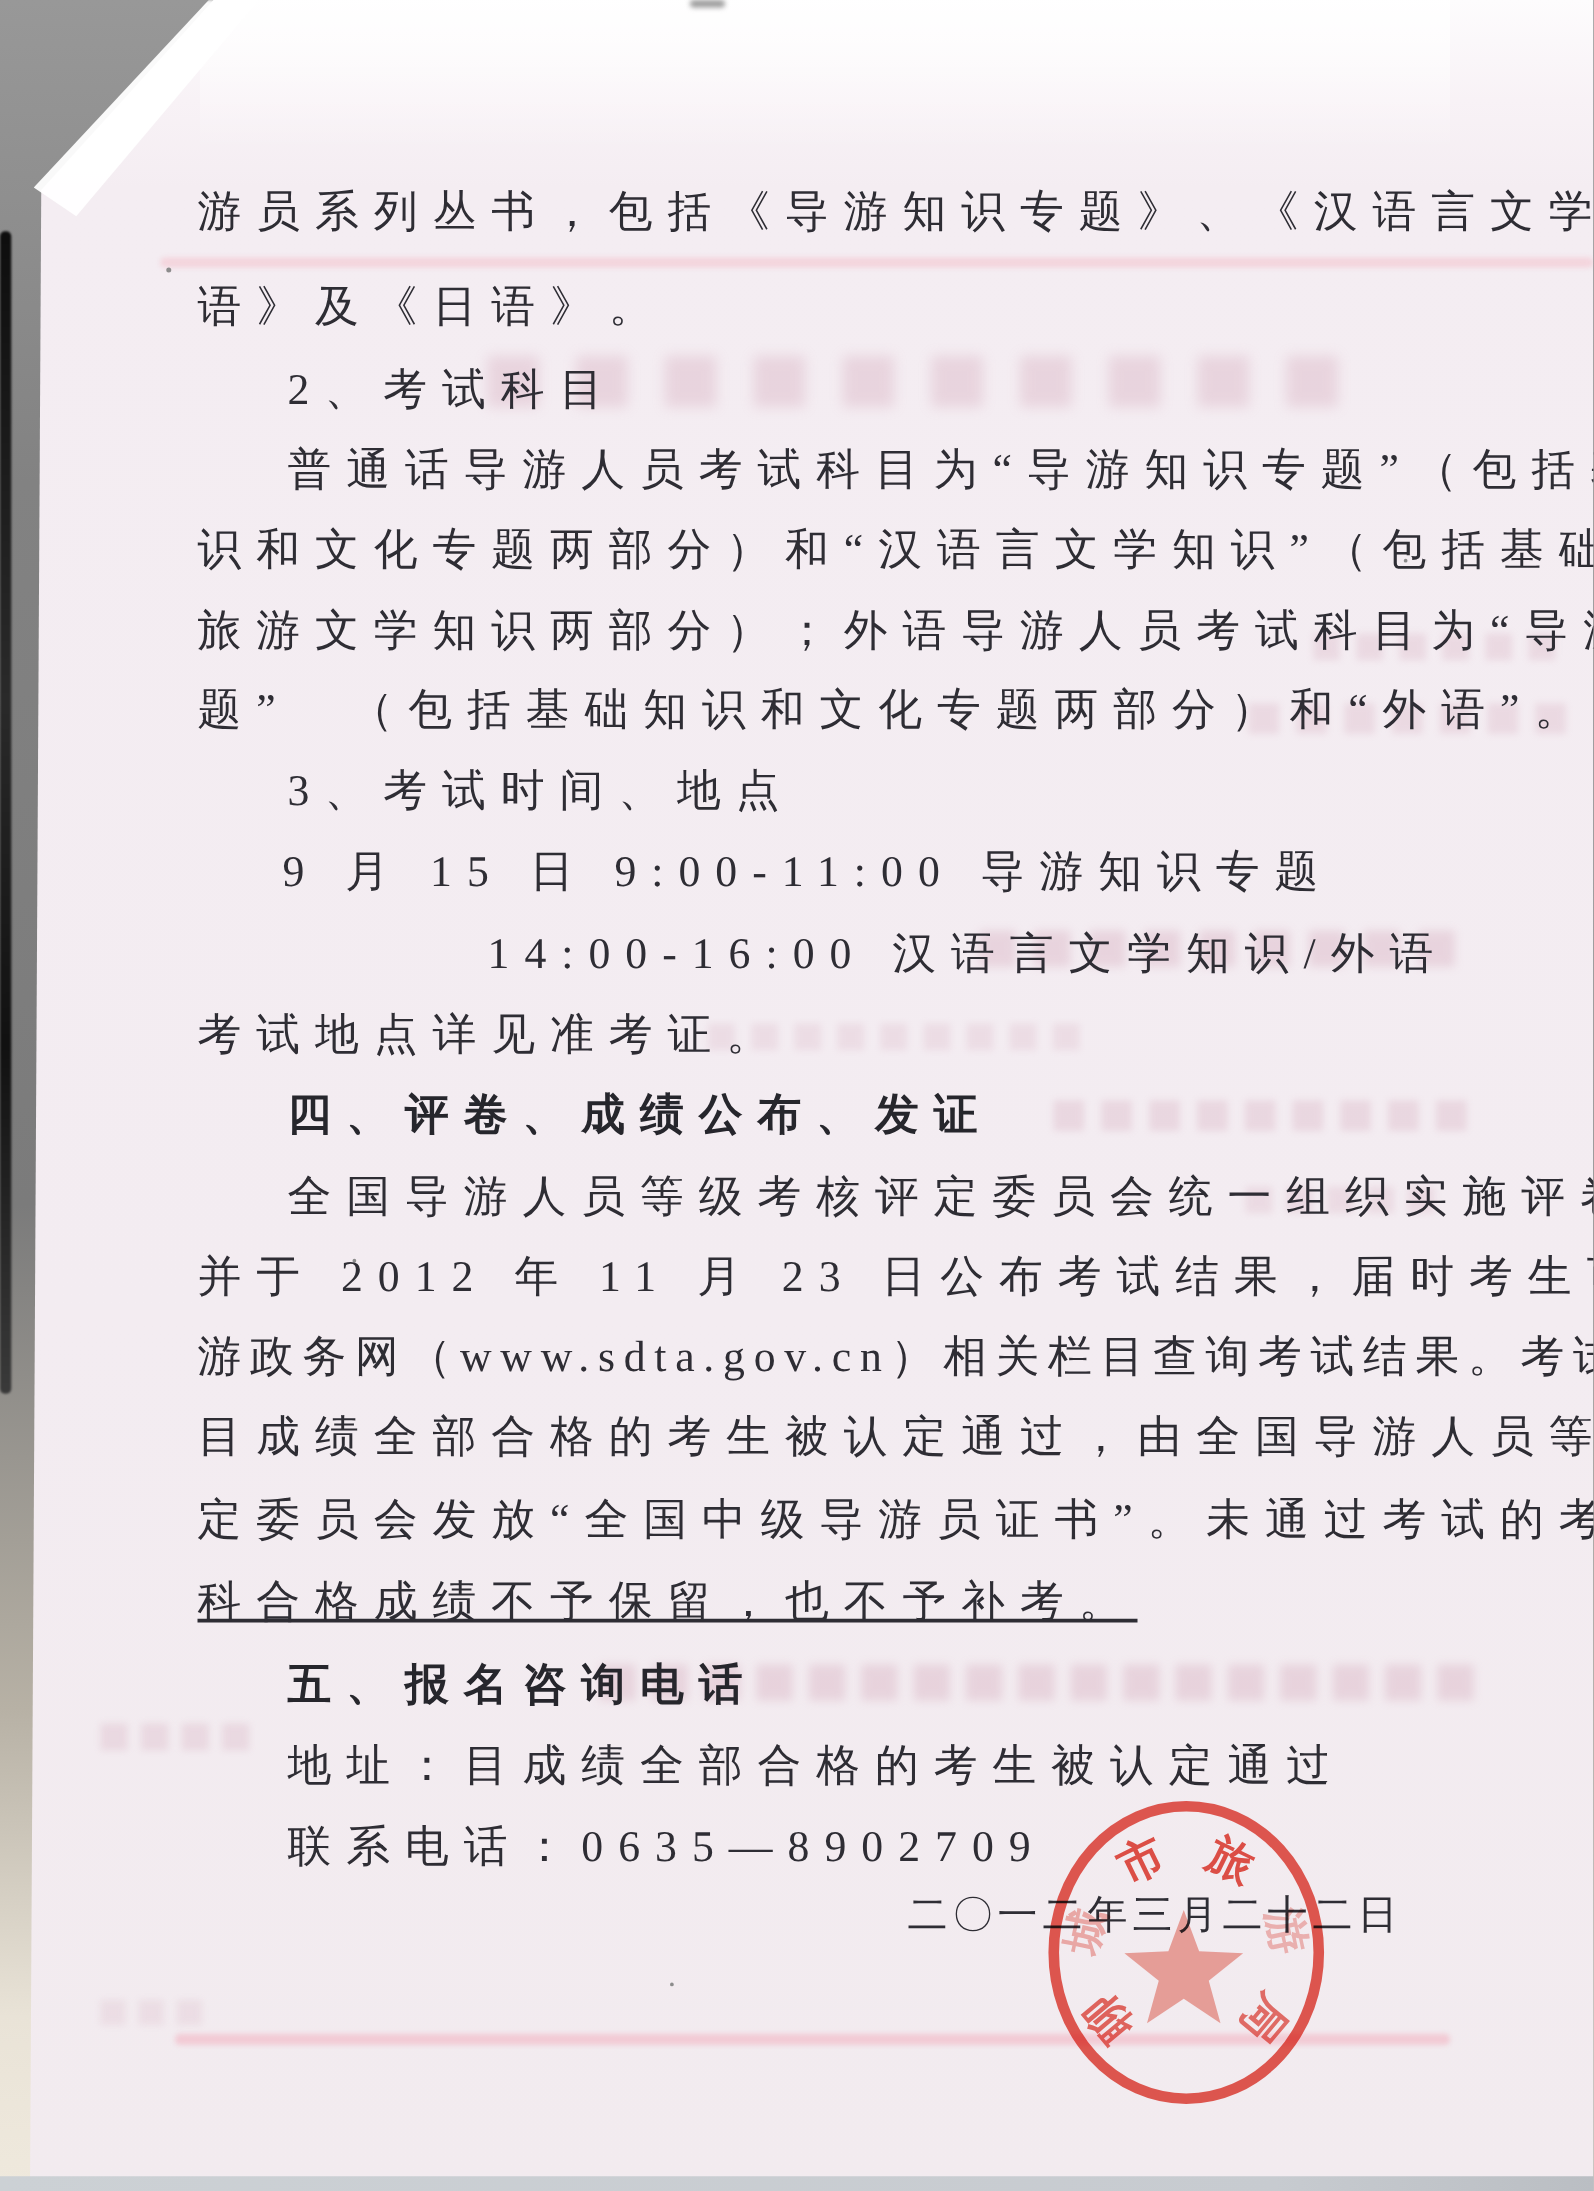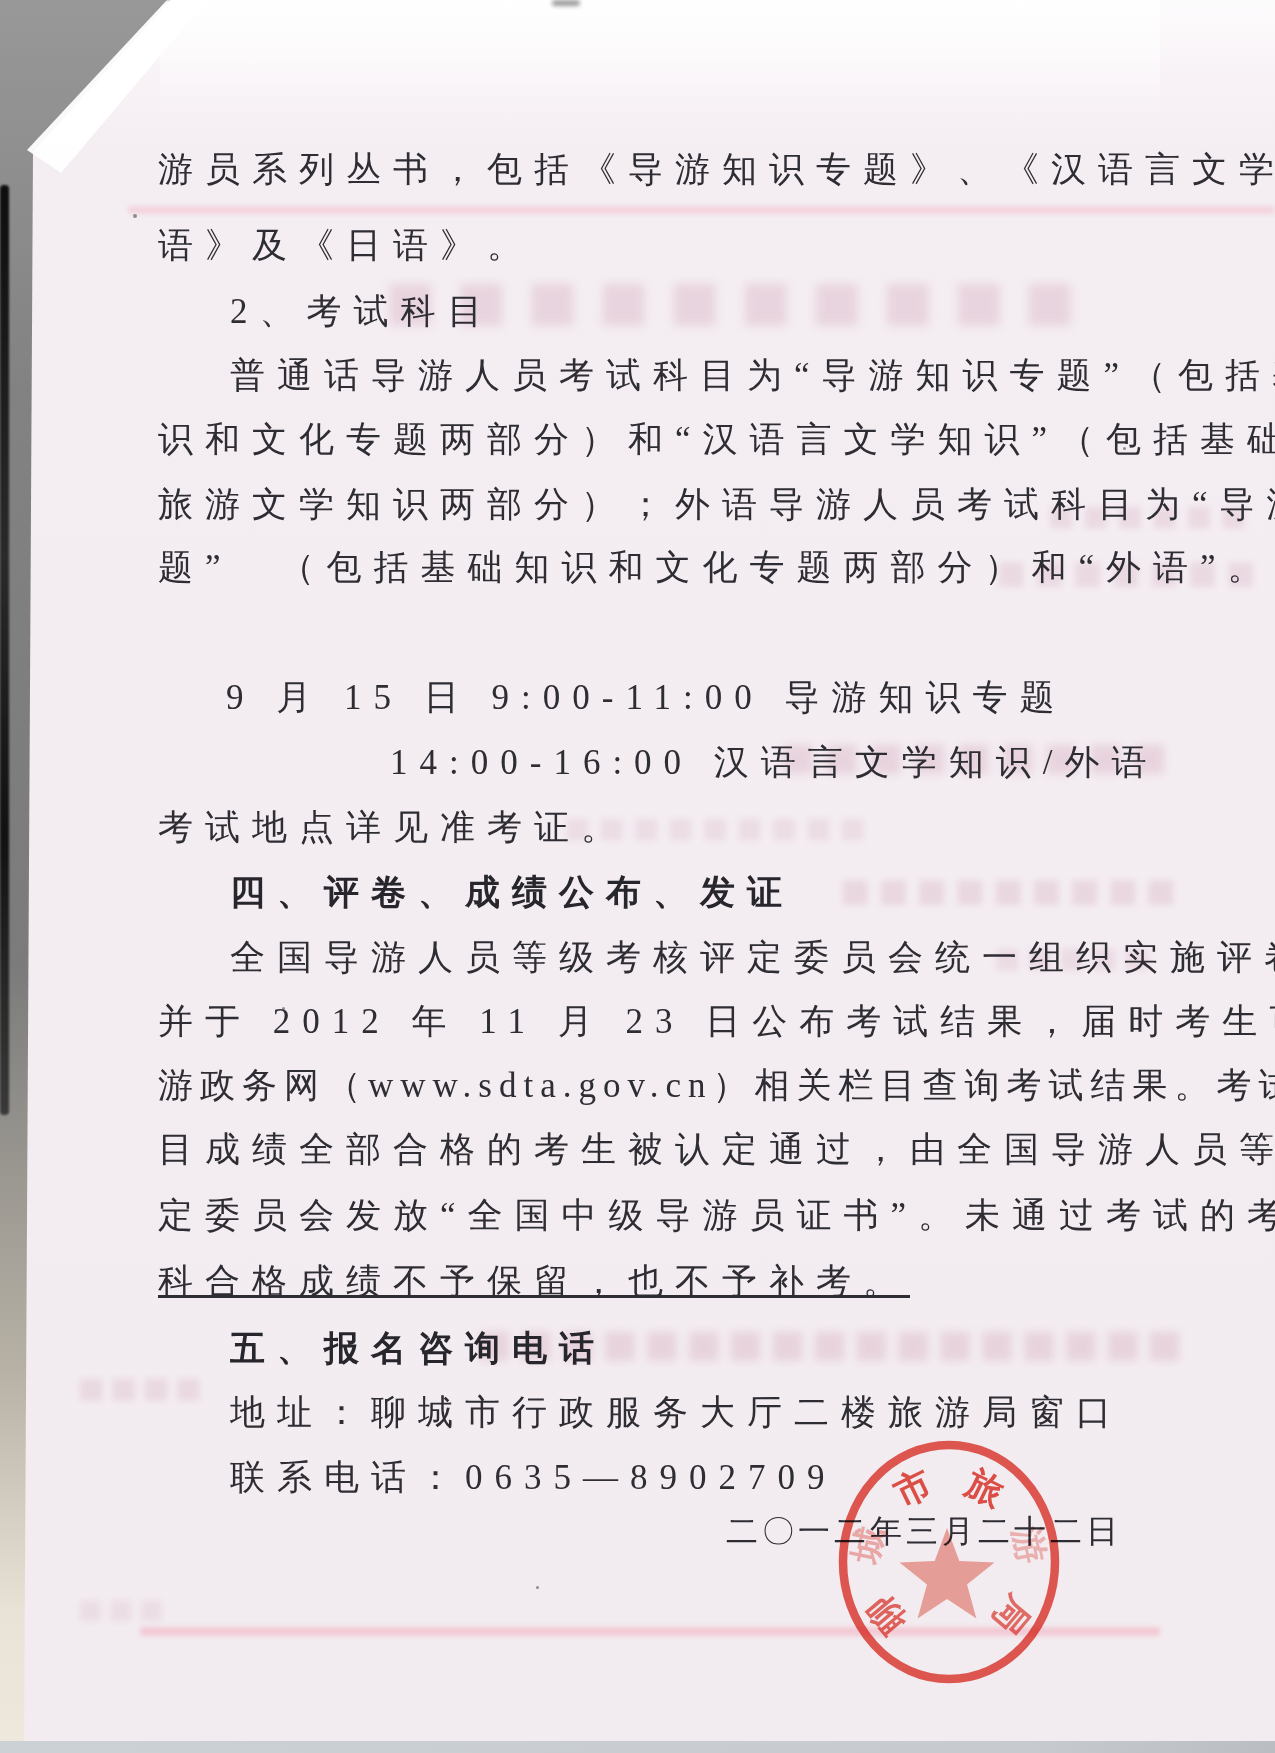--- a/index.html
+++ b/index.html
@@ -41,32 +41,33 @@
 
   <div class="page" id="page">
     <div class="top-glow"></div>
   <div class="line" style="left: 158px; top: 150px;">游员系列丛书，包括《导游知识专题》、《汉语言文学知识》、《英</div>
       <div class="line" style="left: 158px; top: 226px; font-family: Liberation Serif, serif;">语》及《日语》。</div>
       <div class="line" style="left: 230px; top: 292px;">2、考试科目</div>
       <div class="line" style="left: 230px; top: 356px;">普通话导游人员考试科目为“导游知识专题”（包括基础知</div>
       <div class="line" style="left: 158px; top: 420px;">识和文化专题两部分）和“汉语言文学知识”（包括基础知识和</div>
       <div class="line" style="left: 158px; top: 485px;">旅游文学知识两部分）；外语导游人员考试科目为“导游知识专</div>
       <div class="line" style="left: 158px; top: 548px; text-align: center;">题”　（包括基础知识和文化专题两部分）和“外语”。</div>
+      <div class="line" style="left: 230px; top: 613px;">3、考试时间、地点</div>
       <div class="line" style="left: 226px; top: 678px;">9 月 15 日 9:00-11:00 导游知识专题</div>
       <div class="line" style="left: 390px; top: 743px;">14:00-16:00 汉语言文学知识/外语</div>
       <div class="line" style="left: 158px; top: 808px;">考试地点详见准考证。</div>
       <div class="line bold" style="left: 230px; top: 872px;">四、评卷、成绩公布、发证</div>
       <div class="line" style="left: 230px; top: 938px;">全国导游人员等级考核评定委员会统一组织实施评卷工作，</div>
       <div class="line" style="left: 158px; top: 1002px;">并于 2012 年 11 月 23 日公布考试结果，届时考生可登陆山东旅</div>
       <div class="line" style="left: 158px; top: 1066px; letter-spacing: 7px;">游政务网（www.sdta.gov.cn）相关栏目查询考试结果。考试科</div>
       <div class="line" style="left: 158px; top: 1130px;">目成绩全部合格的考生被认定通过，由全国导游人员等级考核评</div>
       <div class="line" style="left: 158px; top: 1196px;">定委员会发放“全国中级导游员证书”。未通过考试的考生，单</div>
       <div class="line" style="left: 158px; top: 1262px; text-decoration: underline;">科合格成绩不予保留，也不予补考。</div>
       <div class="line bold" style="left: 230px; top: 1328px;">五、报名咨询电话</div>
-      <div class="line" style="left: 230px; top: 1393px;">地址：聊城市行政服务大厅二楼旅游局窗口</div>
+      <div class="line" style="left: 230px; top: 1393px;">地址：目成绩全部合格的考生被认定通过</div>
       <div class="line" style="left: 230px; top: 1458px;">联系电话：0635—8902709</div>
       <div class="line" style="left: 726px; top: 1513px; font-size: 32px; letter-spacing: 4px;">二〇一二年三月二十二日</div>
       <div class="bleed" style="left: 365px; top: 274px; font-size: 54px; opacity: 0.26; letter-spacing: 20px; filter: blur(5px);">■■■■■■■■■■</div>
       <div class="bleed" style="left: 1040px; top: 502px; font-size: 28px; opacity: 0.2; letter-spacing: 8px; filter: blur(3px);">■■■■■■</div>
       <div class="bleed" style="left: 988px; top: 556px; font-size: 32px; opacity: 0.2; letter-spacing: 8px; filter: blur(3px);">■■■■■■■</div>
       <div class="bleed" style="left: 772px; top: 737px; font-size: 38px; opacity: 0.26; letter-spacing: 8px; filter: blur(4px);">■■■■■■■■■</div>
       <div class="bleed" style="left: 556px; top: 814px; font-size: 28px; opacity: 0.16; letter-spacing: 8px; filter: blur(3px);">■■■■■■■■■</div>
       <div class="bleed" style="left: 832px; top: 874px; font-size: 32px; opacity: 0.22; letter-spacing: 8px; filter: blur(3px);">■■■■■■■■■</div>
       <div class="bleed" style="left: 988px; top: 944px; font-size: 28px; opacity: 0.18; letter-spacing: 6px; filter: blur(3px);">■■■■■</div>
       <div class="bleed" style="left: 470px; top: 1324px; font-size: 38px; opacity: 0.26; letter-spacing: 6px; filter: blur(4px);">■■■■■■■■■■■■■■■■■</div>

